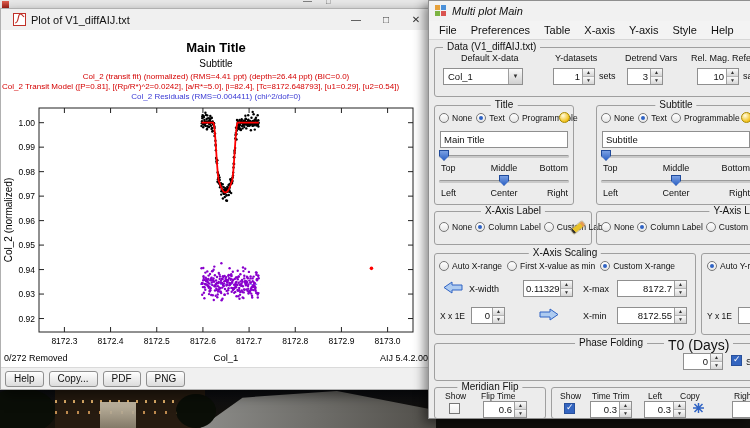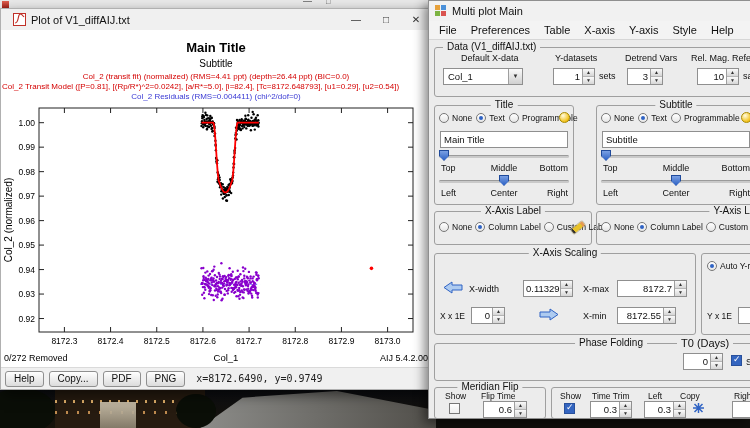--- a/index.html
+++ b/index.html
@@ -47,21 +47,21 @@
   #ptoolbar { position:absolute; bottom:0; left:0; right:0; height:22px; background:#f0f0f0;
               border-top:1px solid #dadada; display:flex; align-items:center; gap:5px; padding-left:4px; }
   .tbtn { font-family:inherit; font-size:10px; height:16px; line-height:13px; padding:0 8px;
           border:1px solid #8f8f8f; border-radius:3px; background:linear-gradient(#ffffff,#dcdcdc); color:#111; }
   #coords { font-family:"DejaVu Sans Mono", monospace; font-size:10px; color:#222; margin-left:6px; white-space:nowrap; }
 
   
   #mainwin { position:absolute; left:428px; top:0; width:322px; height:419px; z-index:3; overflow:hidden;
              background:#ececec; border:1px solid #8f8f8f; border-right:none;
              box-shadow:-4px 4px 10px rgba(0,0,0,.45); }
-  #mtitlebar { height:20px; display:flex; align-items:center; background:#f1f1f1; }
+  #mtitlebar { height:20px; display:flex; align-items:center; background:#f1f1f1;font-style:italic; }
   #menubar { height:19px; display:flex; align-items:center; background:#f3f3f3;
              border-bottom:1px solid #d6d6d6; font-size:11px; padding-left:3px; }
   .menu-item { padding:2px 7px; white-space:nowrap; }
 
   .grp { position:absolute; border:1px solid #9f9f9f; border-radius:3px; }
   .gtitle { position:absolute; top:-7px; left:50%; transform:translateX(-50%); background:#ececec;
             padding:0 4px; font-size:10px; white-space:nowrap; }
   .gtitle.left { left:8px; transform:none; }
 
   .rrow { position:absolute; display:flex; align-items:center; gap:4px; white-space:nowrap; }
@@ -751,21 +751,20 @@
         <circle cx="257.7" cy="92.8" r="1.2" fill="#000000"></circle>
         <path d="M200.53 92.69 L200.89 92.69 L201.24 92.69 L201.60 92.69 L201.96 92.69 L202.32 92.69 L202.68 92.69 L203.03 92.69 L203.39 92.69 L203.75 92.69 L204.11 92.69 L204.46 92.69 L204.82 92.69 L205.18 92.69 L205.54 92.69 L205.90 92.69 L206.25 92.69 L206.61 92.69 L206.97 92.69 L207.33 92.69 L207.69 92.69 L208.04 92.69 L208.40 92.69 L208.76 92.69 L209.12 92.69 L209.47 92.69 L209.83 92.69 L210.19 92.69 L210.55 92.69 L210.91 92.69 L211.26 92.69 L211.62 92.69 L211.98 92.69 L212.34 92.75 L212.69 93.60 L213.05 95.42 L213.41 98.15 L213.77 101.69 L214.13 105.92 L214.48 110.71 L214.84 115.89 L215.20 121.29 L215.56 126.72 L215.92 132.00 L216.27 136.96 L216.63 141.43 L216.99 145.26 L217.35 148.31 L217.70 150.49 L218.06 151.72 L218.42 152.31 L218.78 153.48 L219.14 154.58 L219.49 155.60 L219.85 156.56 L220.21 157.44 L220.57 158.25 L220.93 158.99 L221.28 159.66 L221.64 160.26 L222.00 160.78 L222.36 161.24 L222.71 161.62 L223.07 161.93 L223.43 162.17 L223.79 162.34 L224.15 162.43 L224.50 162.46 L224.86 162.41 L225.22 162.29 L225.58 162.10 L225.94 161.84 L226.29 161.51 L226.65 161.10 L227.01 160.62 L227.37 160.07 L227.72 159.45 L228.08 158.76 L228.44 158.00 L228.80 157.16 L229.16 156.26 L229.51 155.28 L229.87 154.23 L230.23 153.11 L230.59 151.99 L230.94 151.43 L231.30 149.89 L231.66 147.41 L232.02 144.10 L232.38 140.05 L232.73 135.41 L233.09 130.33 L233.45 124.97 L233.81 119.53 L234.17 114.19 L234.52 109.11 L234.88 104.49 L235.24 100.46 L235.60 97.17 L235.95 94.73 L236.31 93.22 L236.67 92.69 L237.03 92.69 L237.39 92.69 L237.74 92.69 L238.10 92.69 L238.46 92.69 L238.82 92.69 L239.18 92.69 L239.53 92.69 L239.89 92.69 L240.25 92.69 L240.61 92.69 L240.96 92.69 L241.32 92.69 L241.68 92.69 L242.04 92.69 L242.40 92.69 L242.75 92.69 L243.11 92.69 L243.47 92.69 L243.83 92.69 L244.18 92.69 L244.54 92.69 L244.90 92.69 L245.26 92.69 L245.62 92.69 L245.97 92.69 L246.33 92.69 L246.69 92.69 L247.05 92.69 L247.41 92.69 L247.76 92.69 L248.12 92.69 L248.48 92.69 L248.84 92.69 L249.19 92.69 L249.55 92.69 L249.91 92.69 L250.27 92.69 L250.63 92.69 L250.98 92.69 L251.34 92.69 L251.70 92.69 L252.06 92.69 L252.42 92.69 L252.77 92.69 L253.13 92.69 L253.49 92.69 L253.85 92.69 L254.20 92.69 L254.56 92.69 L254.92 92.69 L255.28 92.69 L255.64 92.69 L255.99 92.69 L256.35 92.69 L256.71 92.69 L257.07 92.69 L257.42 92.69 L257.78 92.69 " fill="none" stroke="#ff0000" stroke-width="1.8"></path>
         <circle cx="370.4444444443978" cy="238.34972677595624" r="1.8" fill="#ff0000"></circle>
       </svg>
   </div>
   <div id="ptoolbar">
     <button class="tbtn">Help</button>
     <button class="tbtn">Copy...</button>
     <button class="tbtn">PDF</button>
     <button class="tbtn">PNG</button>
-    <span id="coords">x=8172.6490, y=0.9749</span>
   </div>
 </div>
 
 <div id="mainwin">
   <div id="mtitlebar">
     <svg class="wicon" width="12" height="12">
       <rect x="0" y="0" width="5" height="5" fill="#e7a13a"></rect>
         <rect x="6" y="0" width="5" height="5" fill="#4a90d9"></rect>
       <rect x="0" y="6" width="5" height="5" fill="#7cb342"></rect>
         <rect x="6" y="6" width="5" height="5" fill="#d9534f"></rect>
@@ -917,20 +916,34 @@
         </span>
       <span class="radio">
           <i></i>
           <span>Custom Label</span>
         </span>
     </div>
   </div>
 
   <div class="grp" style="left:5px;top:252px;width:262px;height:82px">
     <span class="gtitle">X-Axis Scaling</span>
+    <div class="rrow" style="left:4px;top:7px;gap:5px">
+      <span class="radio">
+          <i></i>
+          <span>Auto X-range</span>
+        </span>
+      <span class="radio">
+          <i></i>
+          <span>First X-value as min</span>
+        </span>
+      <span class="radio sel">
+          <i></i>
+          <span>Custom X-range</span>
+        </span>
+    </div>
     <svg class="abs" style="left:8px;top:27px" width="20" height="13" viewBox="0 0 20 13">
       <path d="M1 6.5 L9 1 V4 H19 V9 H9 V12 Z" fill="#aecbf0" stroke="#2f63c4"></path>
     </svg>
     <span class="lbl" style="left:34px;top:30px">X-width</span>
     <div class="spin" style="left:88px;top:26px;width:50px">
       <span class="sval">0.113291</span>
       <span class="sb">
           <span class="su"></span>
           <span class="sd"></span>
         </span>
@@ -948,21 +961,21 @@
       <span class="sval">0</span>
       <span class="sb">
           <span class="su"></span>
           <span class="sd"></span>
         </span>
     </div>
     <svg class="abs" style="left:104px;top:54px" width="20" height="13" viewBox="0 0 20 13">
       <path d="M19 6.5 L11 1 V4 H1 V9 H11 V12 Z" fill="#aecbf0" stroke="#2f63c4"></path>
     </svg>
     <span class="lbl" style="left:148px;top:57px">X-min</span>
-    <div class="spin" style="left:182px;top:53px;width:59px">
+    <div class="spin" style="left:182px;top:53px;width:70px">
       <span class="sval">8172.55</span>
       <span class="sb">
           <span class="su"></span>
           <span class="sd"></span>
         </span>
     </div>
   </div>
 
   <div class="grp" style="left:272px;top:252px;width:150px;height:82px">
     <span class="radio sel abs" style="left:5px;top:7px">
@@ -971,21 +984,21 @@
       </span>
     <span class="lbl" style="left:5px;top:57px;font-size:8.5px">Y x 1E</span>
     <div class="spin" style="left:36px;top:53px;width:34px">
       <span class="sval">0</span>
 
     </div>
   </div>
 
   <div class="grp" style="left:5px;top:342px;width:350px;height:38px">
     <span class="gtitle" style="left:176px">Phase Folding</span>
-    <span class="gtitle left" style="left:242px;font-size:11px">T0 (Days)</span>
+    <span class="gtitle left" style="left:229px;font-size:14px">T0 (Days)</span>
     <div class="spin" style="left:248px;top:9px;width:40px">
       <span class="sval">0</span>
       <span class="sb">
           <span class="su"></span>
           <span class="sd"></span>
         </span>
     </div>
     <span class="cb checked abs" style="left:296px;top:11px"></span>
     <span class="lbl" style="left:311px;top:13px;font-size:8.5px">Sync</span>
   </div>

